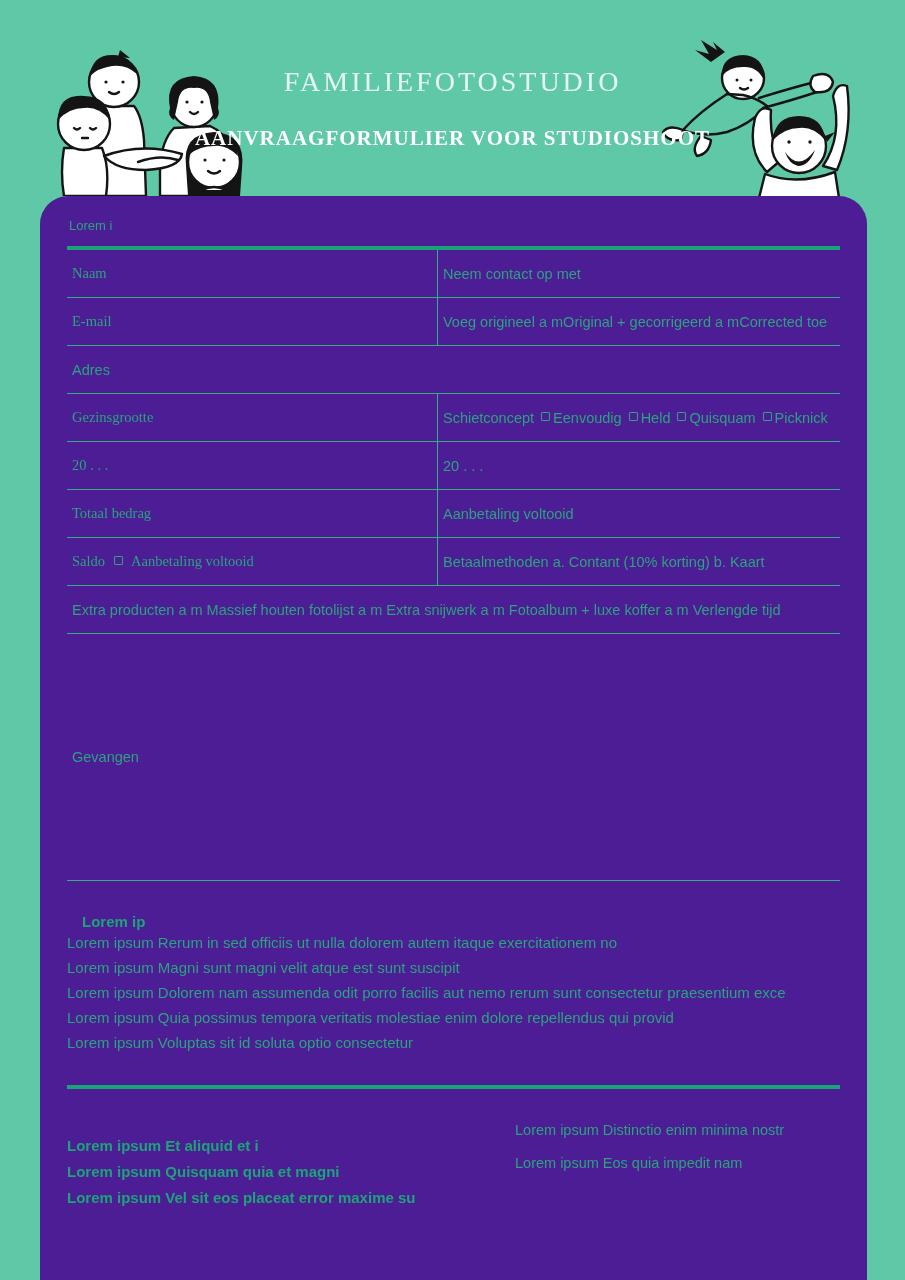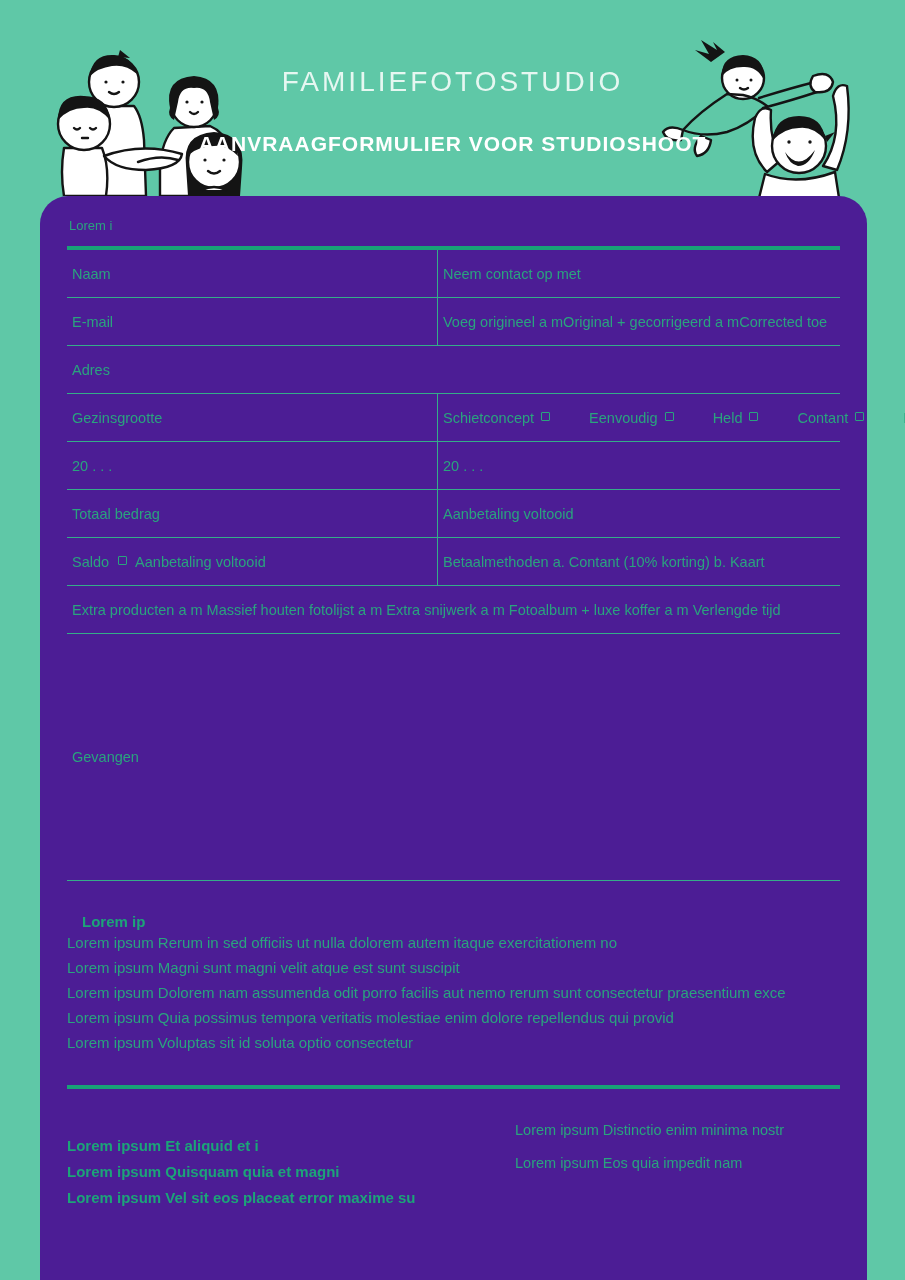--- a/index.html
+++ b/index.html
@@ -3,56 +3,56 @@
 <meta charset="utf-8">
 <style>
   * { margin:0; padding:0; box-sizing:border-box; }
   html,body { width:905px; height:1280px; }
   body {
     font-family:"Liberation Sans","DejaVu Sans",sans-serif;
     background:#5FC8A7;
     position:relative;
     overflow:hidden;
   }
-  .header { position:absolute; left:0; top:0; width:905px; height:196px; z-index:1; }
+  .header { position:absolute; left:0; top:0; width:905px; height:196px; z-index:1;font-family:Liberation Serif, serif; }
   .title {
     position:absolute; left:0; top:66px; width:100%;
     text-align:center; color:#F2FBF8; font-size:28px; font-weight:400;
     letter-spacing:3px; opacity:.92;
   }
   .subtitle {
-    position:absolute; left:0; top:132px; width:100%;
+    position:absolute; left:0; top:126px; width:100%;
     text-align:center; color:#FFFFFF; font-size:21px; font-weight:800;
     letter-spacing:1px;
   }
   .illus { position:absolute; }
   .illus-left  { left:42px; top:44px; width:215px; height:152px; }
   .illus-right { right:0px; top:40px; width:258px; height:158px; }
 
   .card {
     position:absolute; left:40px; top:196px; width:827px; height:1084px;
     background:#4c1d95; border-radius:28px 28px 0 0; z-index:2;
     padding:22px 27px 0 27px;
   }
   .intro { color:#2AA37E; font-size:13px; margin:0 0 13px 2px; }
 
   .ftable { border-top:4px solid #18A277; width:773px; }
   .trow { display:flex; min-height:48px; border-bottom:1px solid #35AD89; align-items:stretch; }
   .trow.tall { min-height:247px; }
   .cell { color:#2AA37E; font-size:14.5px; display:flex; align-items:center; padding:4px 4px; }
-  .cl { width:370px; flex:none; padding-left:5px; }
+  .cl { width:370px; flex:none; padding-left:5px;font-family:Liberation Serif, serif; }
   .cr { flex:1; border-left:1px solid #35AD89; padding-left:5px; }
   .cfull { width:100%; padding-left:5px; }
   .cb {
     display:inline-block; width:9px; height:9px; flex:none;
     border:1.5px solid #2AA37E; border-radius:1px;
     margin:0 3px 0 7px; position:relative; top:-1px;
   }
   .saldo .cb { margin:0 8px 0 9px; }
-  .opt { display:inline-flex; align-items:center;gap:36px; }
+  .opt { display:inline-flex; align-items:center; }
 
   .notes { margin-top:32px; }
   .notes-heading { color:#1CA478; font-size:15px; font-weight:bold; margin-left:15px; }
   .note { color:#2AA37E; font-size:15px; line-height:25px; margin-top:0; }
   .notes .note:first-of-type { margin-top:13px; }
 
   .divider { height:4px; background:#18A277; width:773px; margin-top:30px; }
 
   .footer { display:flex; width:773px; }
   .fcol-left { width:448px; padding-top:44px; }
@@ -161,21 +161,21 @@
         <span class="opt">
           <span class="cb"></span>
           <span>Eenvoudig</span>
         </span>
         <span class="opt">
           <span class="cb"></span>
           <span>Held</span>
         </span>
         <span class="opt">
           <span class="cb"></span>
-          <span>Contant</span>
+          <span>Quisquam</span>
         </span>
         <span class="opt">
           <span class="cb"></span>
           <span>Picknick</span>
         </span>
       </div>
     </div>
 
     <div class="trow">
       <div class="cell cl">20 . . .</div>

